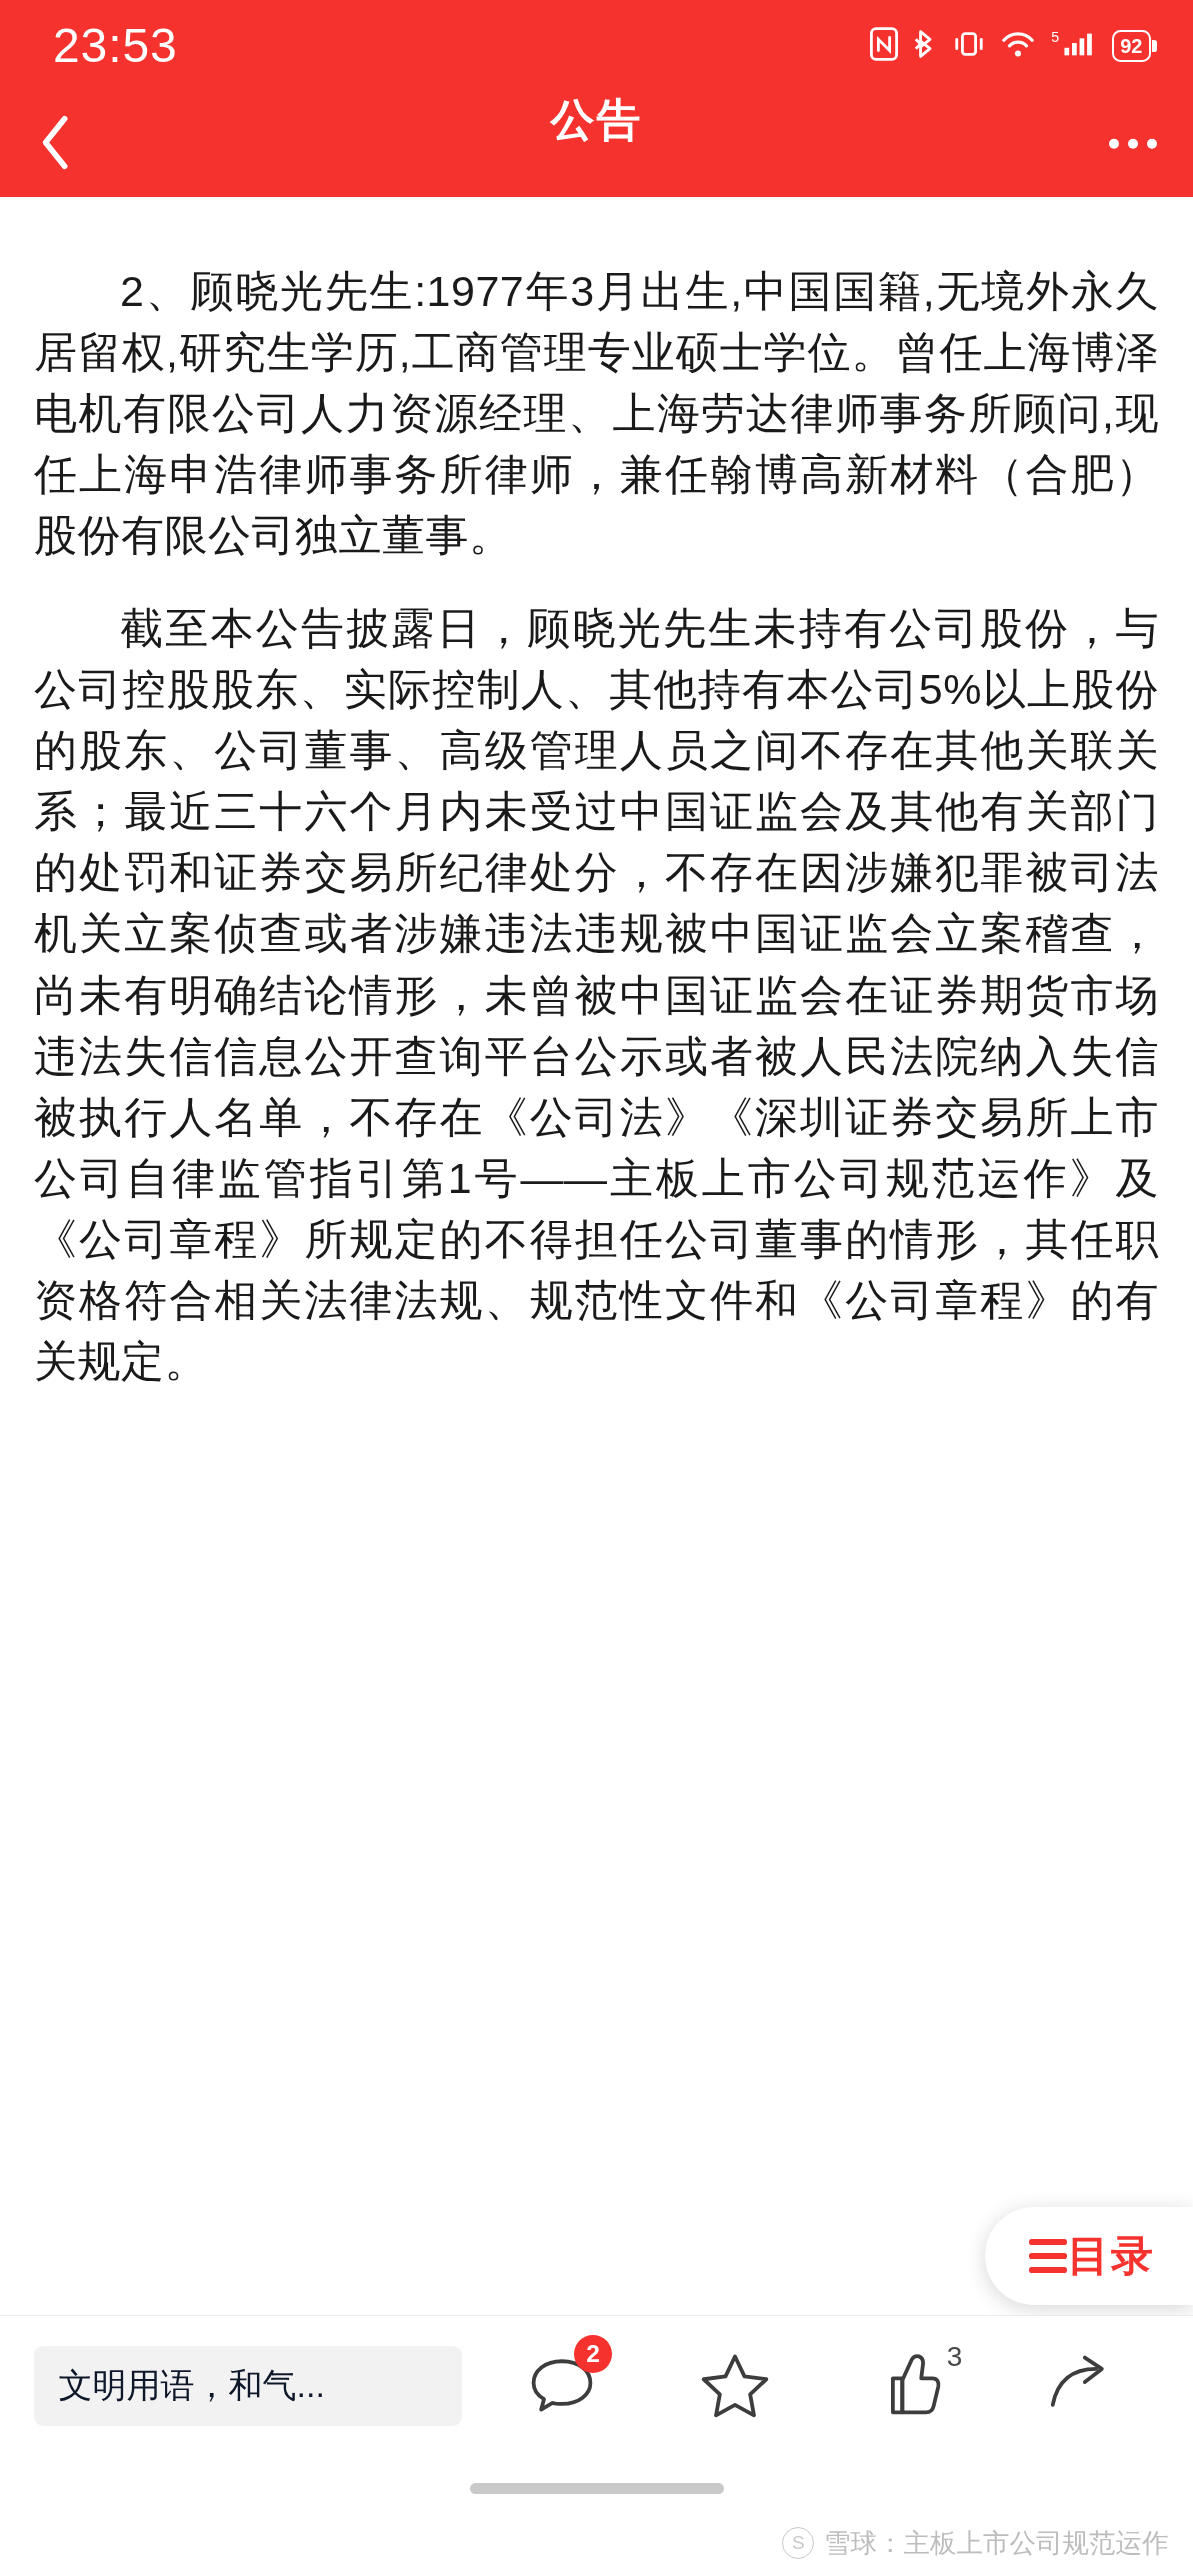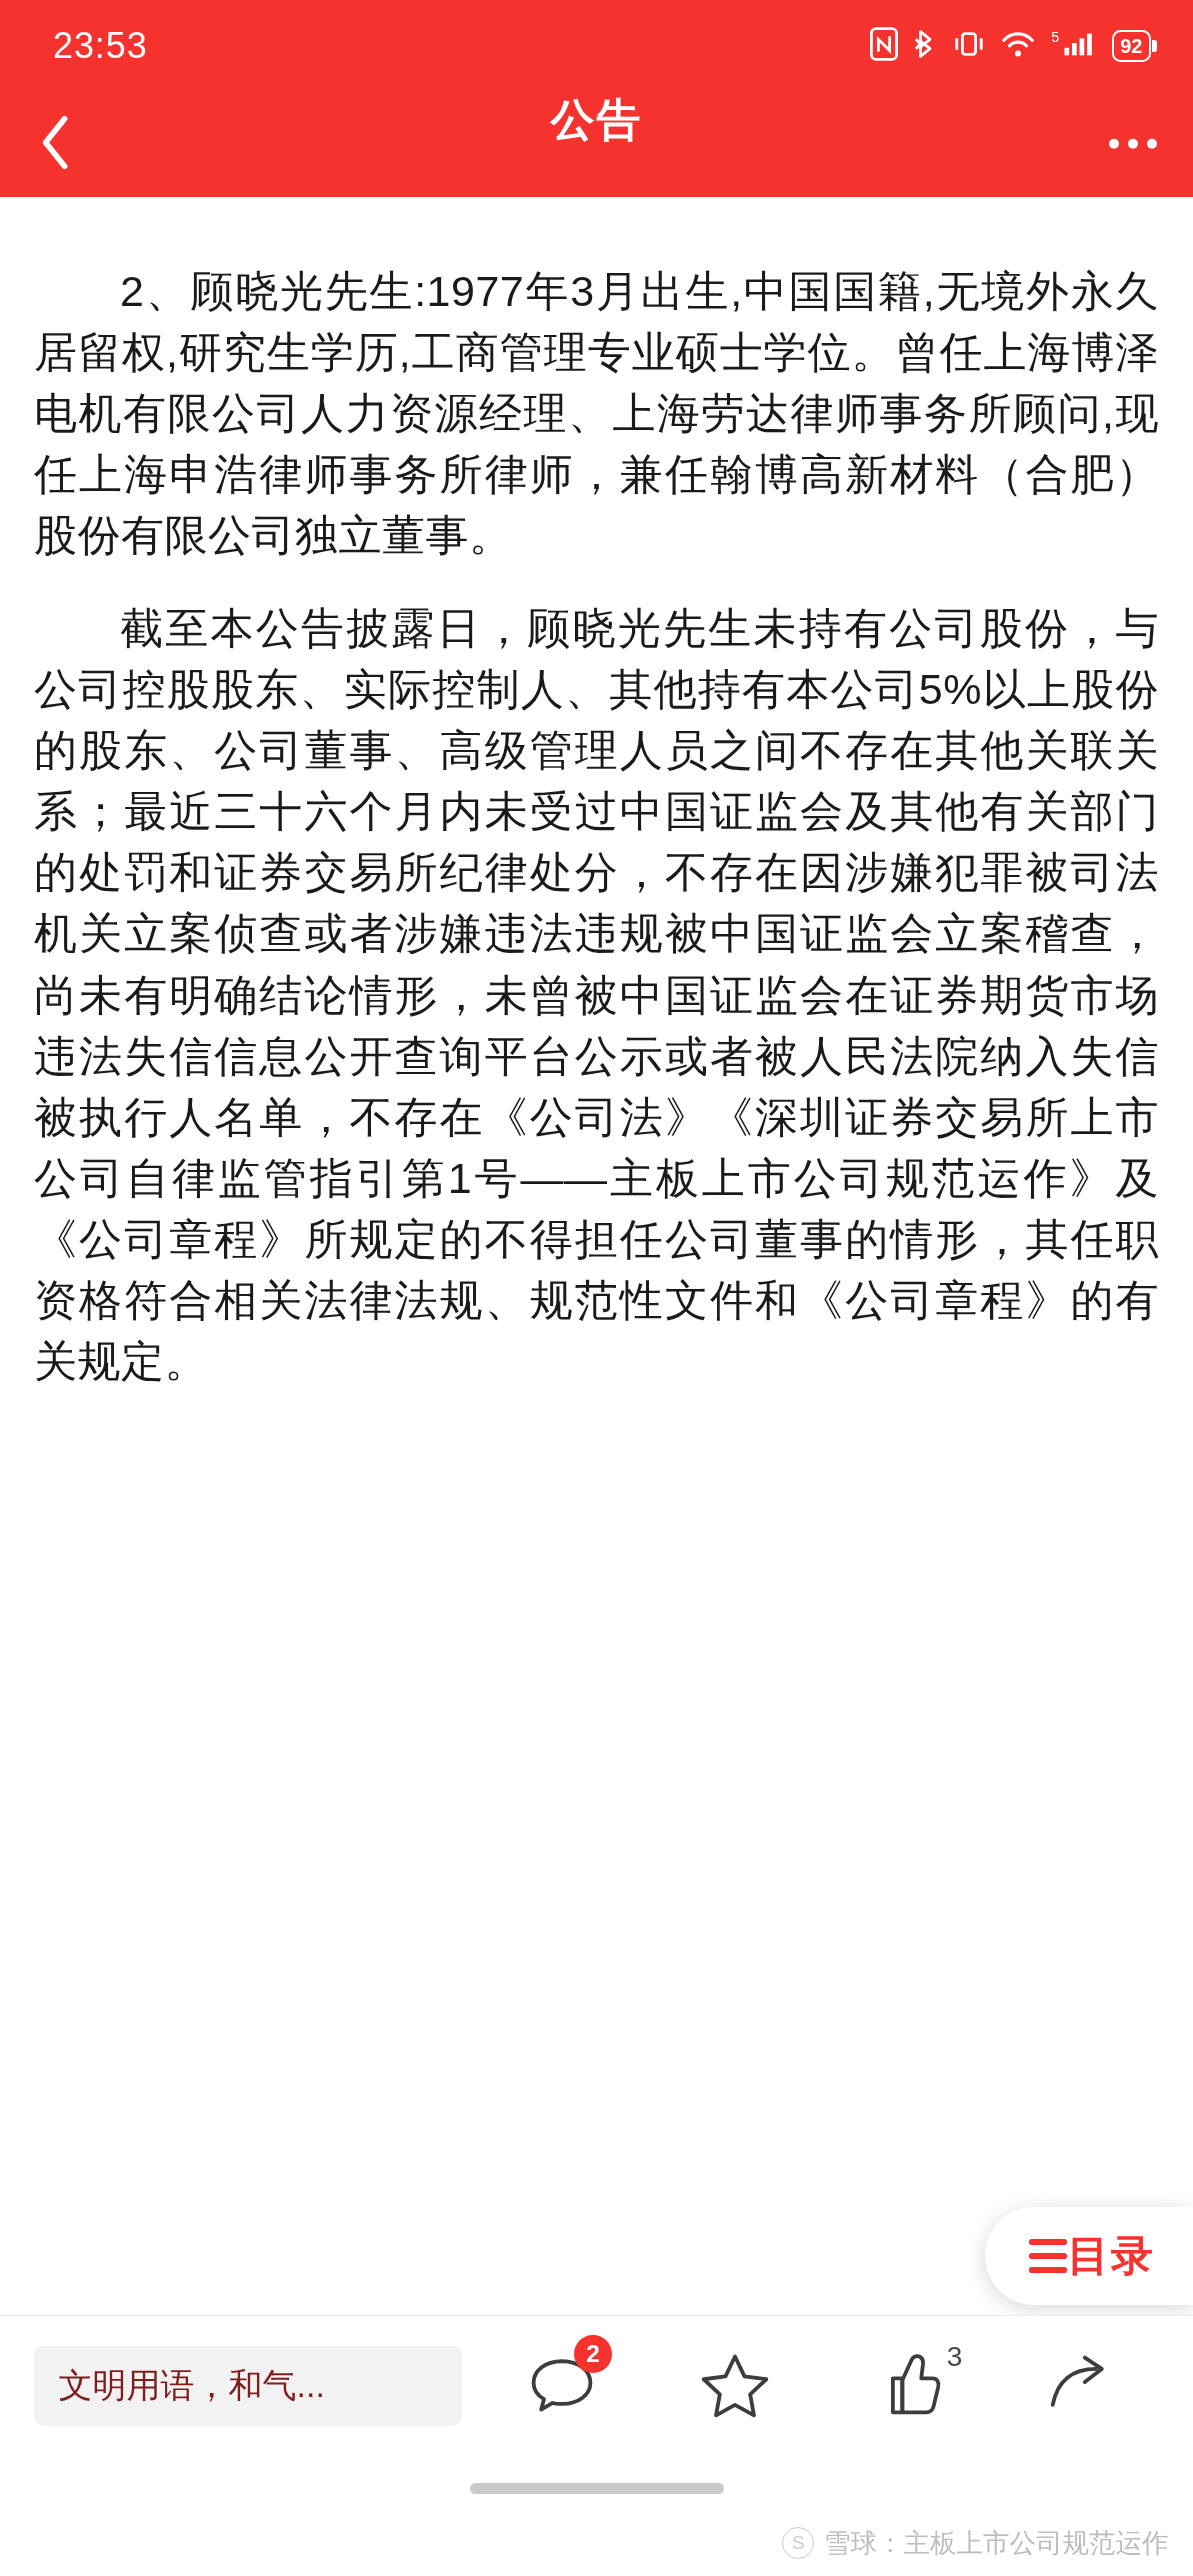--- a/index.html
+++ b/index.html
@@ -17,21 +17,21 @@
   .statusbar {
     height: 91px;
     background: #f5322e;
     color: #ffffff;
     display: flex;
     align-items: center;
     justify-content: space-between;
     padding: 0 42px 0 53px;
   }
   .status-clock {
-    font-size: 36px;
+    font-size: 48px;
     letter-spacing: 0.9px;
     font-weight: 400;
     line-height: 1;
   }
   .status-icons {
     display: flex;
     align-items: center;
     gap: 15px;
   }
   .si { display: block; }
@@ -170,21 +170,21 @@
   }
   .comment-box {
     margin-left: 34px;
     width: 428px;
     height: 80px;
     background: #f2f2f2;
     border-radius: 9.5px;
     display: flex;
     align-items: center;
     padding: 0 24.6px;
-    color: #7f1d1d;
+    color: #0f172a;
     font-size: 34px;
   }
   .actions {
     flex: 1;
     display: flex;
     align-items: center;
     justify-content: space-around;
     padding: 0 24.6px 0 13.3px;
   }
   .action {

